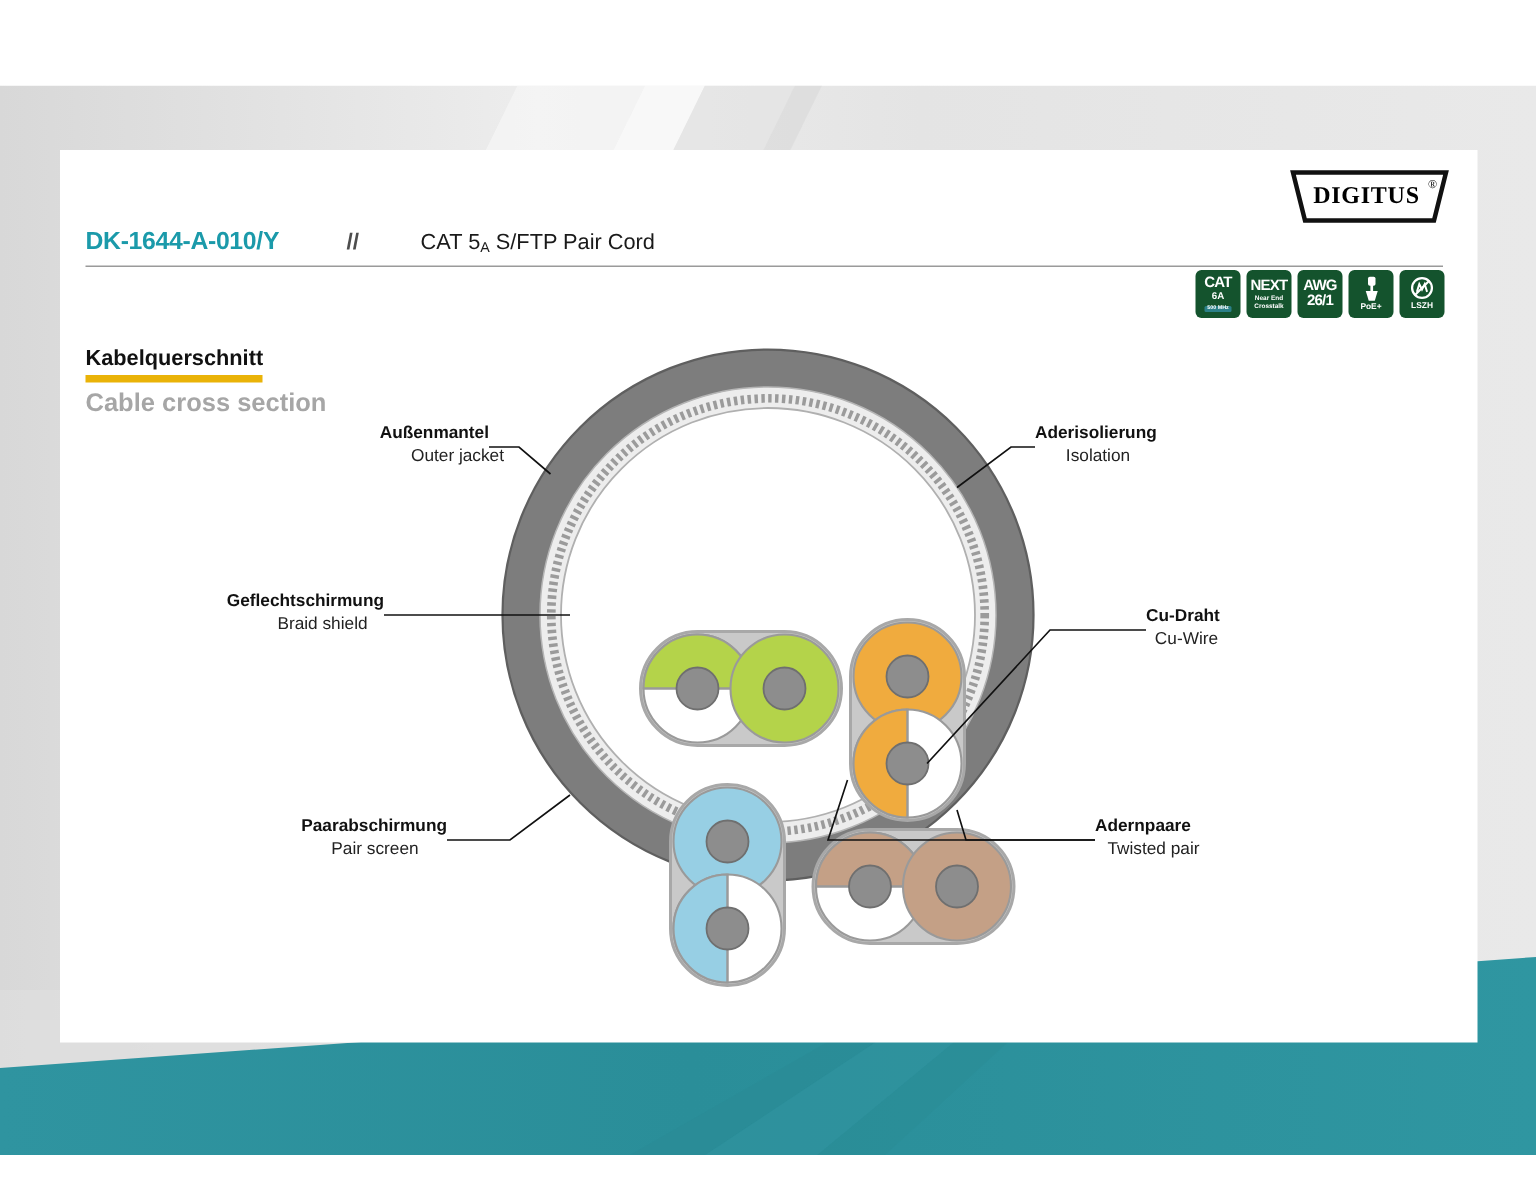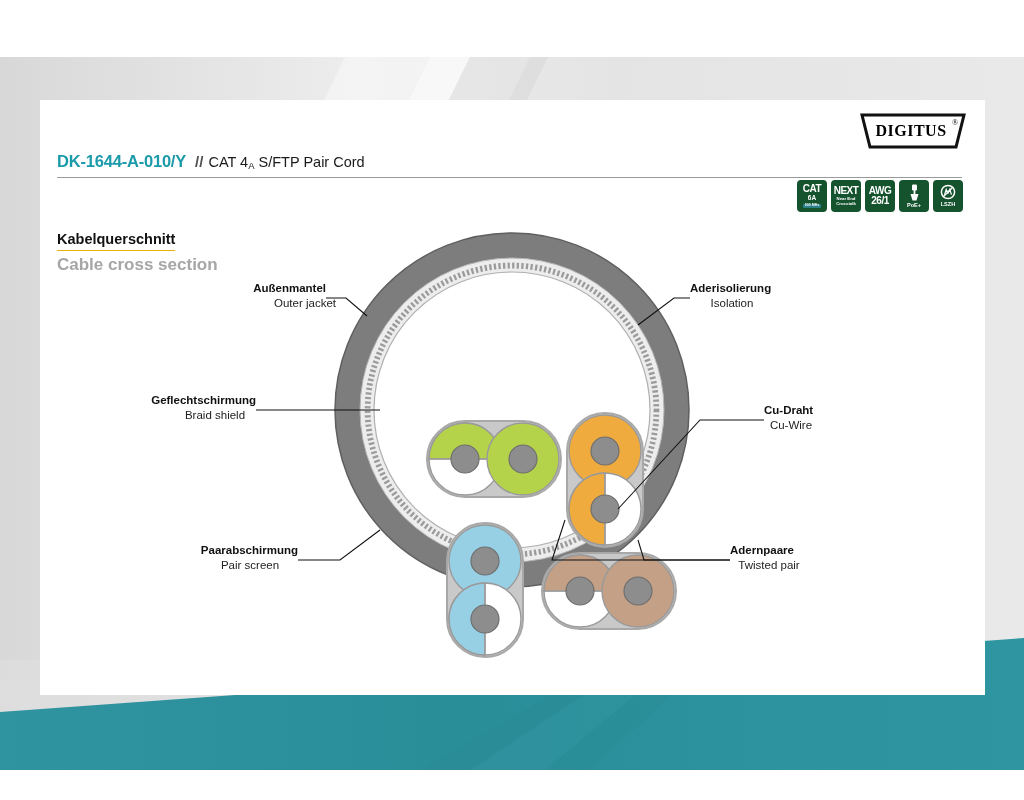--- a/index.html
+++ b/index.html
@@ -28,31 +28,31 @@
     padding-right:4px;box-sizing:border-box;
   }
   #logo .reg{
     position:absolute;right:10px;top:6px;font-size:8px;
     font-family:"Liberation Serif",serif;color:#000;
   }
   
   #titlerow{
     position:absolute;left:57px;top:152px;width:905px;
     display:flex;align-items:baseline;
-    border-bottom:1px solid #9a9a9a;padding-bottom:6px;
+    border-bottom:1px solid #9a9a9a;padding-bottom:6px;gap:36px;
   }
   #sku{color:#1b9aaa;font-weight:bold;font-size:16.5px;letter-spacing:-.2px;}
   #slashes{color:#4d4d4d;font-weight:bold;font-size:15px;margin:0 5px 0 9px;}
   #desc{color:#1a1a1a;font-size:14.5px;}
   #desc sub{font-size:9.5px;vertical-align:baseline;position:relative;top:2px;}
   
   #heading{position:absolute;left:57px;top:198px;}
   #heading .de{
     font-size:14.5px;font-weight:bold;color:#111;
-    border-bottom:1px solid #eab308;padding-bottom:3px;display:inline-block;margin-top:33px;
+    border-bottom:5px solid #eab308;padding-bottom:3px;display:inline-block;margin-top:33px;
   }
   #heading .en{
     font-size:17px;font-weight:bold;color:#a6a6a6;margin-top:4px;
   }
   
   #badges{position:absolute;left:797px;top:180px;display:flex;gap:4px;}
   .badge{
     width:30px;height:32px;border-radius:4px;background:#14532d;
     color:#fff;display:flex;flex-direction:column;align-items:center;
     justify-content:center;line-height:1;overflow:hidden;
@@ -111,21 +111,21 @@
   <svg width="110" height="38" viewBox="0 0 110 38">
     <polygon points="4,3 106,3 98,35 12,35" fill="#ffffff" stroke="#111111" stroke-width="3"></polygon>
   </svg>
   <div class="logo-text">DIGITUS</div>
   <div class="reg">®</div>
 </div>
 
 <div id="titlerow">
   <span id="sku">DK-1644-A-010/Y</span>
   <span id="slashes">//</span>
-  <span id="desc"><span>CAT 4</span><sub>A</sub><span> S/FTP Pair Cord</span></span>
+  <span id="desc"><span>CAT 5</span><sub>A</sub><span> S/FTP Pair Cord</span></span>
 </div>
 
 <div id="heading">
   <div class="de">Kabelquerschnitt</div>
   <div class="en">Cable cross section</div>
 </div>
 
 <div id="badges">
   <div class="badge">
     <span class="b1">CAT</span>

